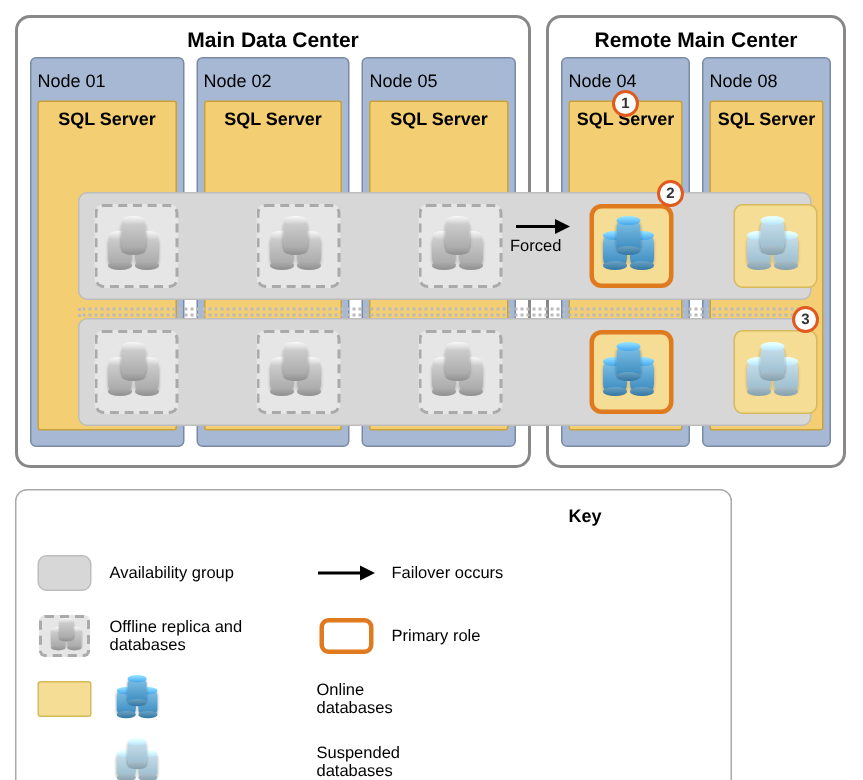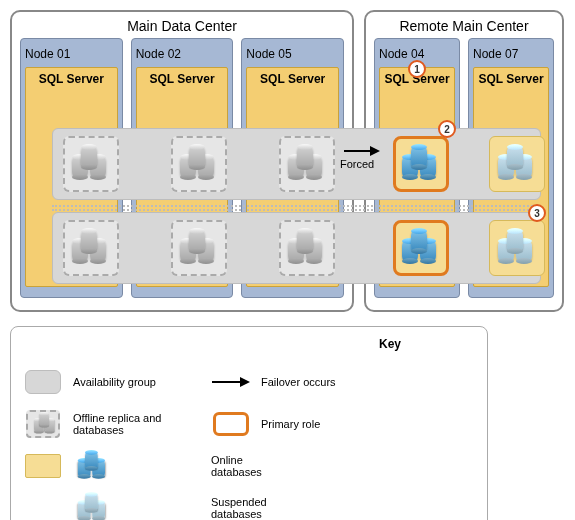--- a/index.html
+++ b/index.html
@@ -10,21 +10,21 @@
     width: 575px;
   }
   .datacenters { display: flex; gap: 10px; position: relative; }
   .dc {
     border: 2px solid #888; border-radius: 10px;
     padding: 6px 8px 12px 8px;
     background: #fff;
   }
   .dc-main { flex: 0 0 344px; }
   .dc-remote { flex: 0 0 200px; }
-  .dc-title { text-align: center; font-weight: normal; font-size: 14px; margin-bottom: 4px; }
+  .dc-title { text-align: center; font-weight: bold; font-size: 14px; margin-bottom: 4px; }
   .nodes { display: flex; gap: 8px; }
   .node {
     background: #a6b8d4; border: 1px solid #7a8aa5;
     border-radius: 4px; flex: 1;
     padding: 4px;
     height: 260px;
   }
   .node-title { text-align: left; font-weight: normal; font-size: 12px; padding: 4px 0 6px 0; }
   .sql {
     background: #f4ce72; border: 1px solid #c9a23a;
@@ -166,21 +166,21 @@
   <div class="dc dc-remote">
     <div class="dc-title">Remote Main Center</div>
     <div class="nodes">
       <div class="node">
         <div class="node-title">Node 04</div>
         <div class="sql">
           <div class="sql-title">SQL Server</div>
         </div>
       </div>
       <div class="node">
-        <div class="node-title">Node 07</div>
+        <div class="node-title">Node 08</div>
         <div class="sql">
           <div class="sql-title">SQL Server</div>
         </div>
       </div>
     </div>
   </div>
 
   <div class="ag-strip ag1">
     <div class="replica-slot offline-rep" style="left:10px">
       <div class="db-icon offline">

